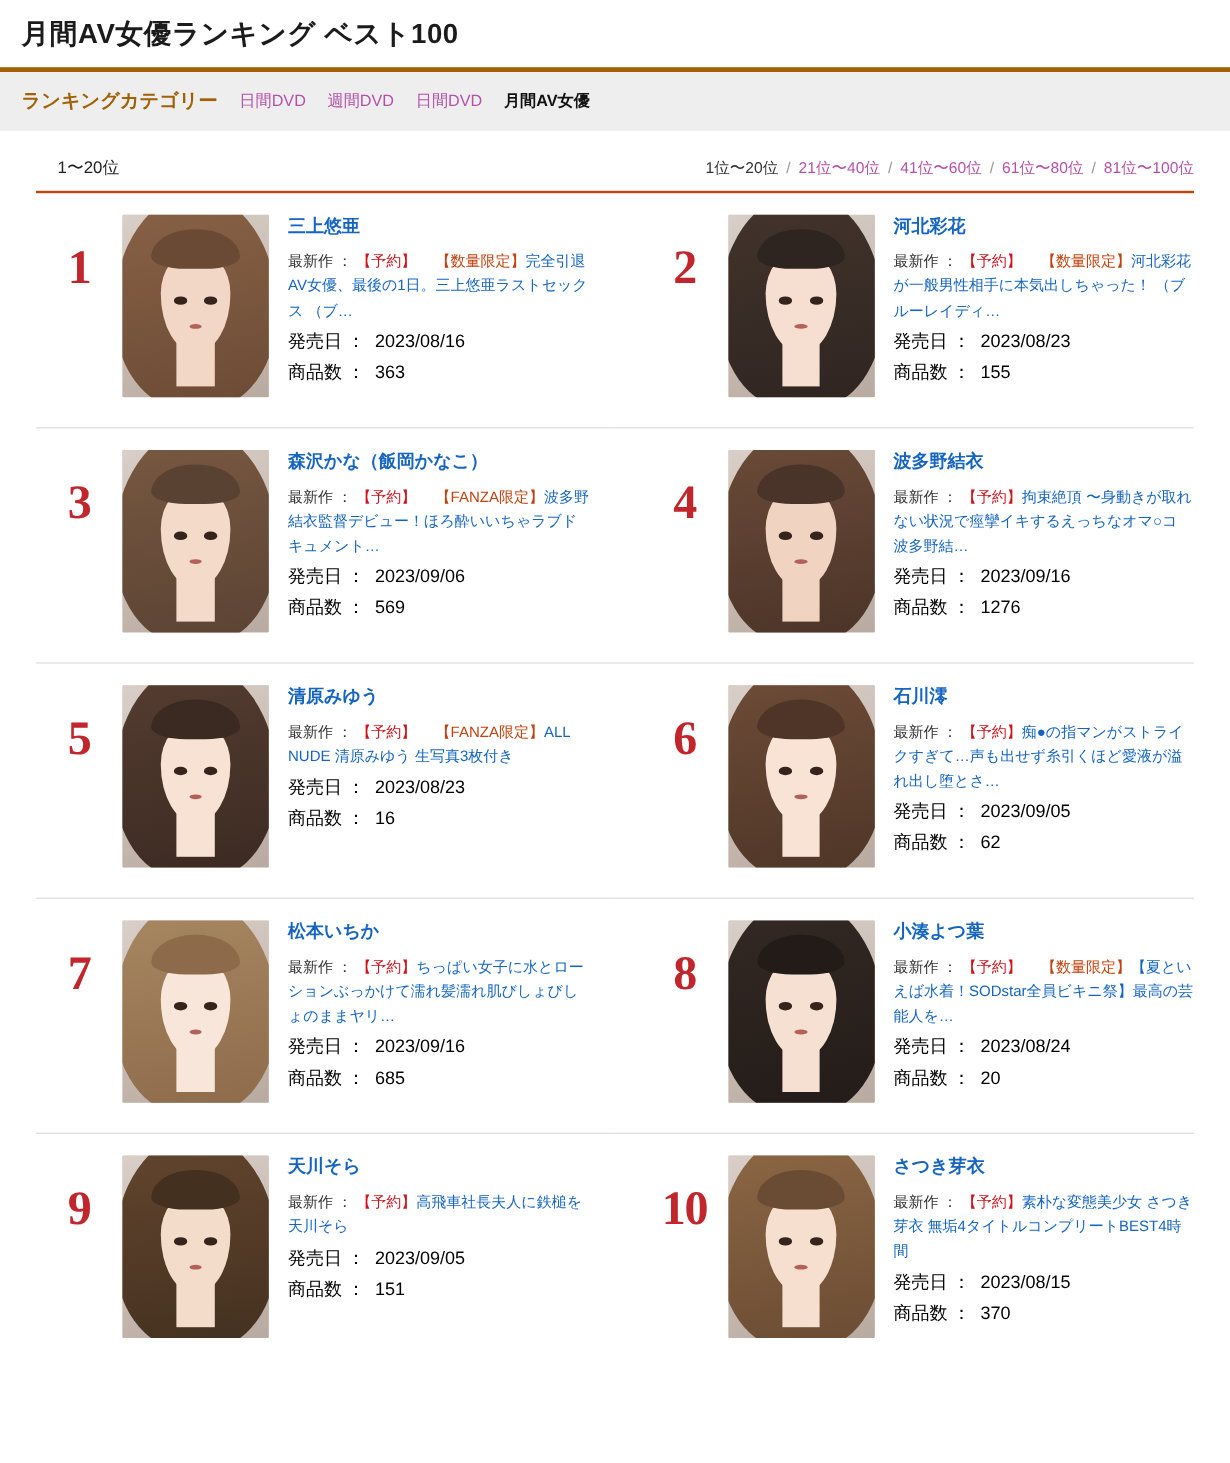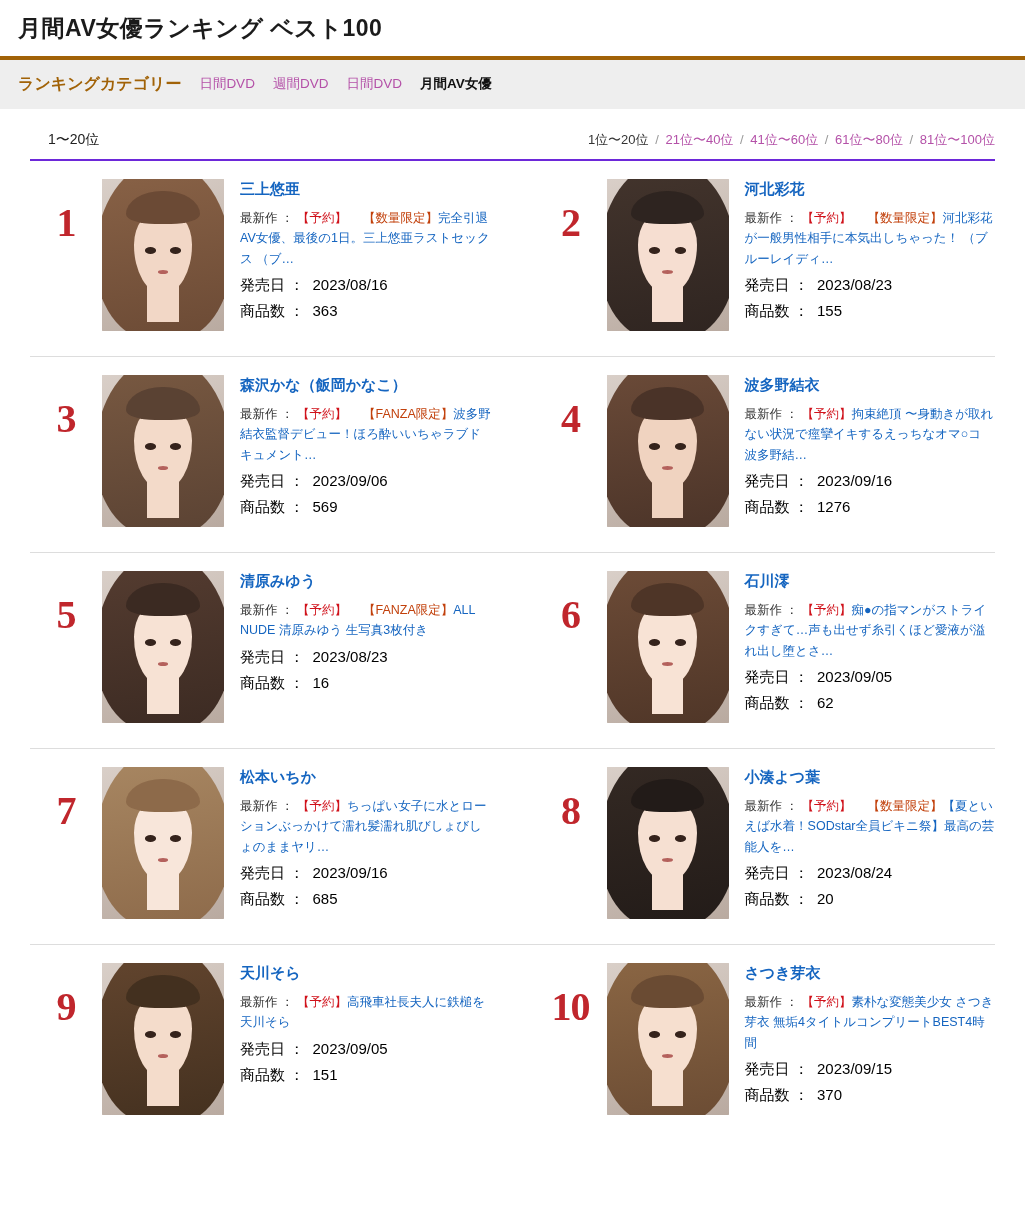--- a/index.html
+++ b/index.html
@@ -51,21 +51,21 @@
     font-size: 13.5px;
   }
   .category-link.active {
     color: #111;
     font-weight: bold;
     cursor: default;
   }
   .range-bar {
     margin: 22px 30px 0 30px;
     padding-bottom: 10px;
-    border-bottom: 2px solid #6d28d9;
+    border-bottom: 2px solid #c2410c;
     display: flex;
     align-items: center;
     justify-content: space-between;
   }
   .range-current {
     font-size: 14px;
     color: #222;
     padding-left: 18px;
     font-weight: normal;
   }
@@ -375,17 +375,17 @@
             <div class="f-bg" style="background:linear-gradient(160deg,#d9cfc8,#b9aaa0)"></div>
             <div class="f-hair" style="background:linear-gradient(170deg,#8d6845,#6a4b33)"></div>
             <div class="f-face" style="background:#f6dfcf"></div>
             <div class="f-neck" style="background:#f6dfcf"></div>
             <div class="f-bang" style="background:#6a4b33"></div>
             <div class="f-eye" style="left:35%;top:45%"></div>
             <div class="f-eye" style="left:56%;top:45%"></div>
             <div class="f-mouth"></div>
           </div>
         </div>
-        <div class="rank-info"><a class="actress-name">さつき芽衣</a><div class="latest-block"><span class="meta-key">最新作 ： </span><span class="tag-reserve">【予約】</span><a class="title-link">素朴な変態美少女 さつき芽衣 無垢4タイトルコンプリートBEST4時間</a></div><div class="meta-line"><span>発売日 ：</span>&nbsp;&nbsp;<span>2023/09/15</span></div><div class="meta-line"><span>商品数 ：</span>&nbsp;&nbsp;<span>370</span></div></div>
+        <div class="rank-info"><a class="actress-name">さつき芽衣</a><div class="latest-block"><span class="meta-key">最新作 ： </span><span class="tag-reserve">【予約】</span><a class="title-link">素朴な変態美少女 さつき芽衣 無垢4タイトルコンプリートBEST4時間</a></div><div class="meta-line"><span>発売日 ：</span>&nbsp;&nbsp;<span>2023/08/15</span></div><div class="meta-line"><span>商品数 ：</span>&nbsp;&nbsp;<span>370</span></div></div>
       </div>
     </div>
 
 </div>
 
 </body></html>

